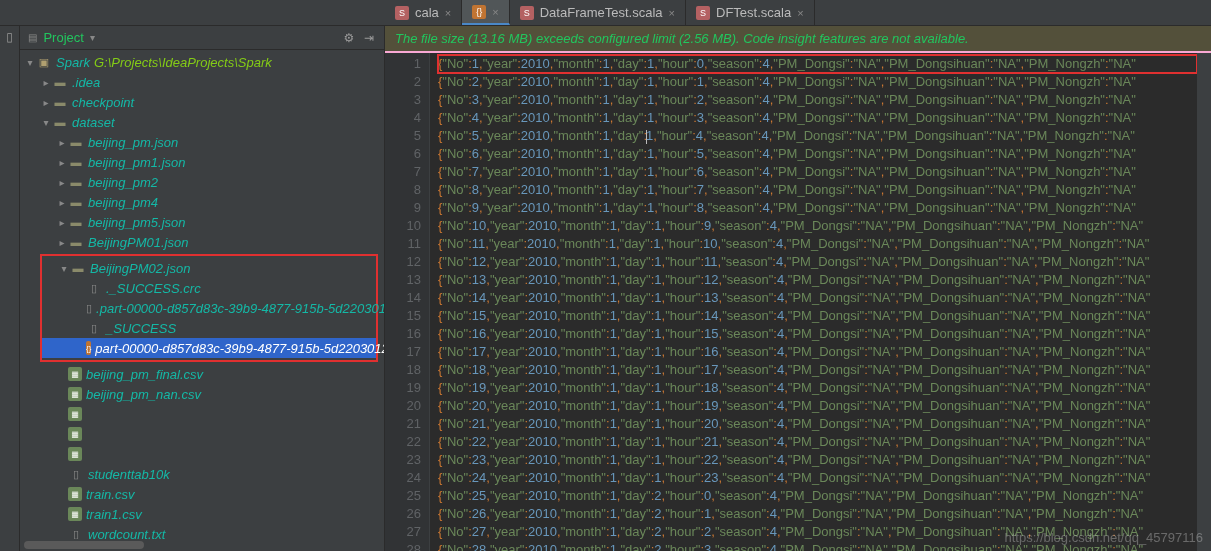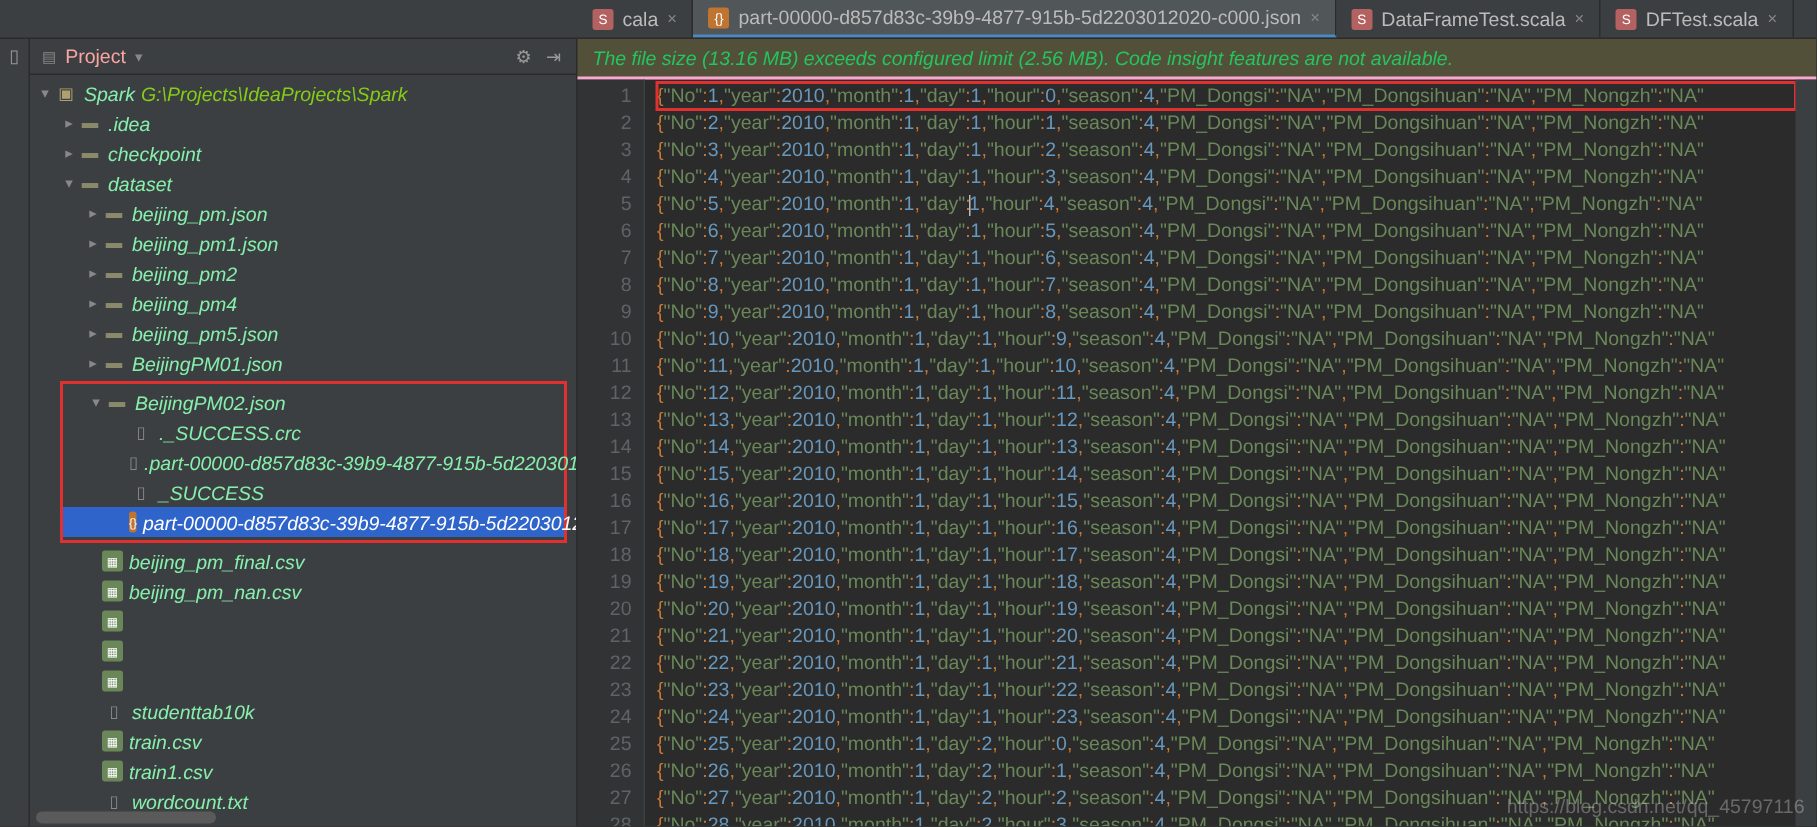--- a/index.html
+++ b/index.html
@@ -9,34 +9,34 @@
 .tab { display: flex; align-items: center; padding: 0 10px; gap: 6px; border-right: 1px solid #2b2b2b; cursor: pointer; white-space: nowrap; }
 .tab.active { background: #515658; border-bottom: 2px solid #4a88c7; }
 .tab .ficon { width: 14px; height: 14px; background: #c07432; border-radius: 2px; display: inline-flex; align-items: center; justify-content: center; font-size: 9px; color: #fff; }
 .tab .scala-ficon { width: 14px; height: 14px; background: #b46162; border-radius: 2px; display: inline-flex; align-items: center; justify-content: center; font-size: 9px; color: #fff; }
 .tab .close { color: #888; font-size: 11px; }
 .main { display: flex; flex: 1; min-height: 0; }
 .left-gutter { width: 20px; background: #3c3f41; border-right: 1px solid #2b2b2b; display: flex; flex-direction: column; align-items: center; padding-top: 4px; gap: 4px; }
 .gutter-btn { width: 14px; height: 14px; color: #999; font-size: 12px; cursor: pointer; display:flex; align-items:center; justify-content:center;}
 .project-panel { width: 365px; background: #3c3f41; border-right: 1px solid #2b2b2b; display: flex; flex-direction: column; overflow: hidden; }
 .project-header { height: 24px; display: flex; align-items: center; padding: 0 8px; gap: 6px; border-bottom: 1px solid #2b2b2b; }
-.project-header .title { color: #fca5a5; }
+.project-header .title { color: #22c55e; }
 .project-header .arrow { color: #888; font-size: 10px; }
 .project-header .tools { margin-left: auto; display:flex; gap:6px; }
 .tree { flex: 1; overflow-y: auto; padding-top: 2px; font-size: 13px; }
 .tree-row { display: flex; align-items: center; height: 20px; white-space: nowrap; cursor: pointer; }
 .tree-row .chev { width: 12px; text-align: center; color: #888; font-size: 10px; }
 .tree-row .icn { width: 16px; height: 16px; margin-right: 4px; display: inline-flex; align-items: center; justify-content: center; font-size: 11px; }
 .icn.folder { color: #b0a070; }
 .icn.dir { color: #8a8a6a; }
 .icn.file-json { background: #c07432; border-radius: 2px; color: #fff; font-size: 8px; width:14px; height:14px;}
 .icn.file-csv { background: #6a8759; border-radius: 2px; color: #fff; font-size: 8px; width:14px; height:14px;}
 .icn.file-txt { color: #888; }
 .icn.file-plain { color: #888; }
-.tree-row .label { color: #86efac; font-style: italic; }
+.tree-row .label { color: #14b8a6; font-style: italic; }
 .tree-row .path { color: #84cc16; font-style: italic; margin-left: 4px; }
 .tree-row.selected { background: #2f65ca; }
 .tree-row.selected .label, .tree-row.selected .chev { color: #fff; }
 .hlbox { border: 2px solid #e03030; margin: 2px 6px 2px 20px; padding: 2px 0; }
 .hlbox .tree-row .label { font-style: italic; }
 .editor { flex: 1; display: flex; flex-direction: column; background: #2b2b2b; min-width: 0; position: relative;}
 .notice { background: #53503a; color: #22c55e; padding: 5px 10px; font-size: 13px; border-bottom: 2px solid #f9a8d4; font-style: italic; }
 .code-area { flex: 1; display: flex; overflow: hidden; font-family: "Consolas","JetBrains Mono",monospace; font-size: 13px; }
 .gutter { width: 45px; background: #313335; color: #606366; text-align: right; padding: 2px 8px 0 0; line-height: 18px; border-right: 1px solid #3c3f41;}
 .code { flex: 1; padding: 2px 0 0 8px; line-height: 18px; white-space: nowrap; overflow: hidden; position: relative;}
@@ -58,21 +58,20 @@
 
 <div class="tabs-bar">
   <div class="spacer"></div>
   <div class="tab">
     <span class="scala-ficon">S</span>
     <span>cala</span>
     <span class="close">×</span>
   </div>
   <div class="tab active">
     <span class="ficon">{}</span>
-    <span>part-00000-d857d83c-39b9-4877-915b-5d2203012020-c000.json</span>
     <span class="close">×</span>
   </div>
   <div class="tab">
     <span class="scala-ficon">S</span>
     <span>DataFrameTest.scala</span>
     <span class="close">×</span>
   </div>
   <div class="tab">
     <span class="scala-ficon">S</span>
     <span>DFTest.scala</span>

